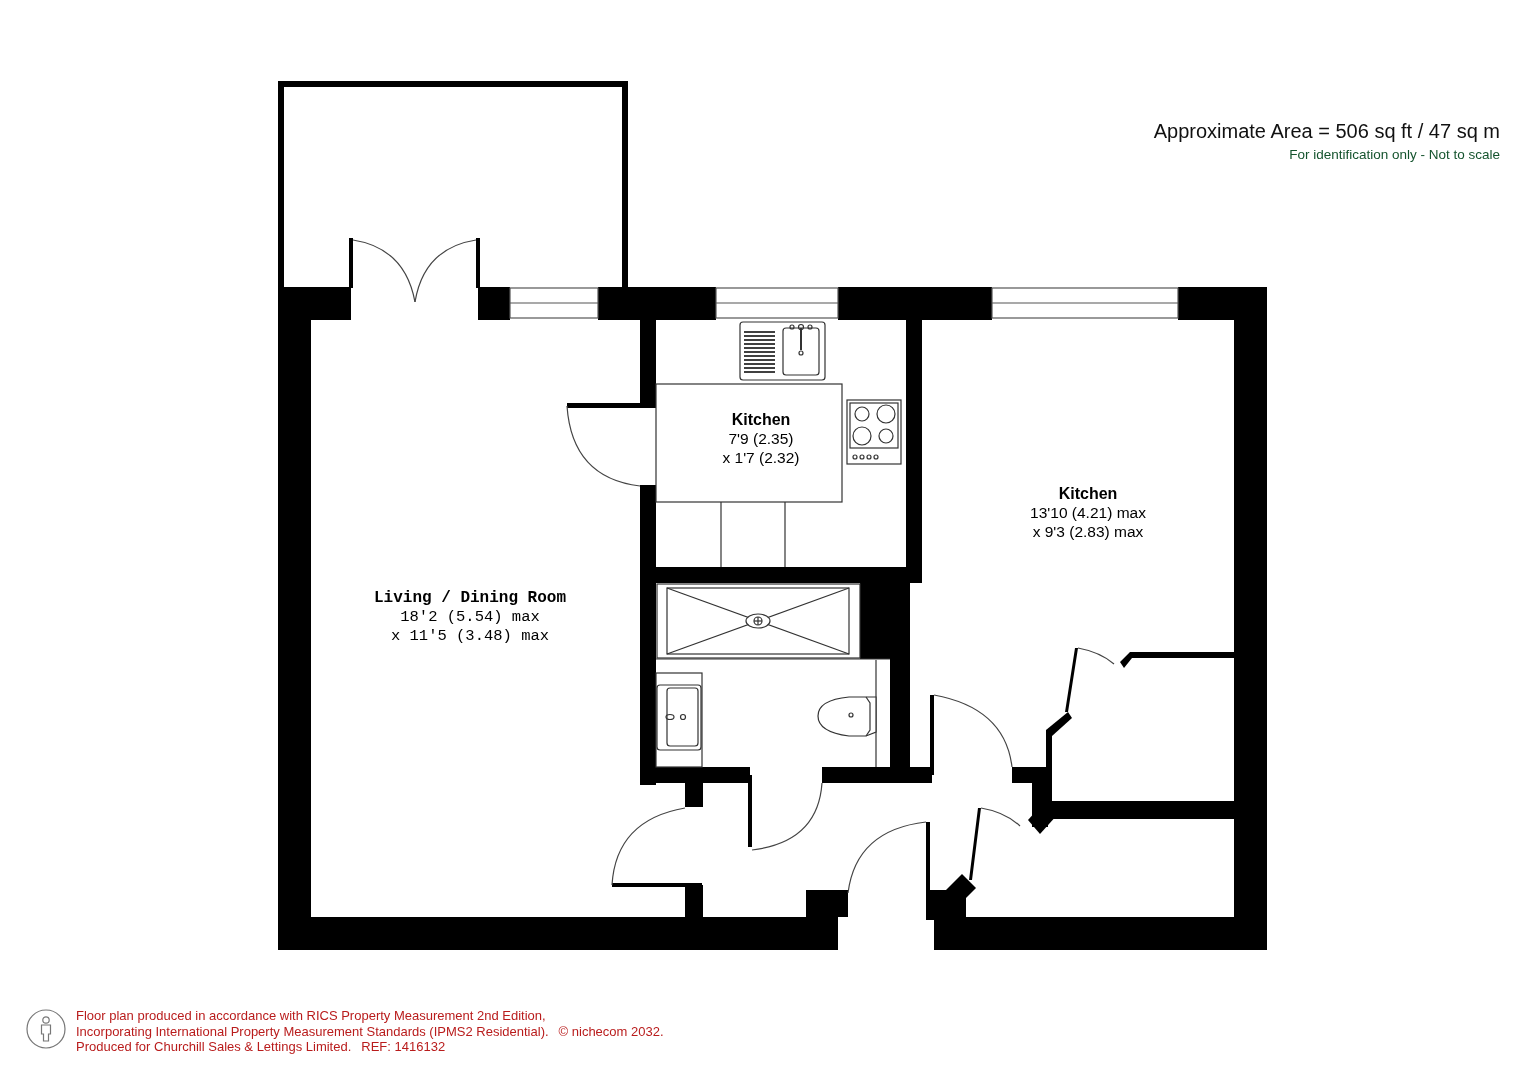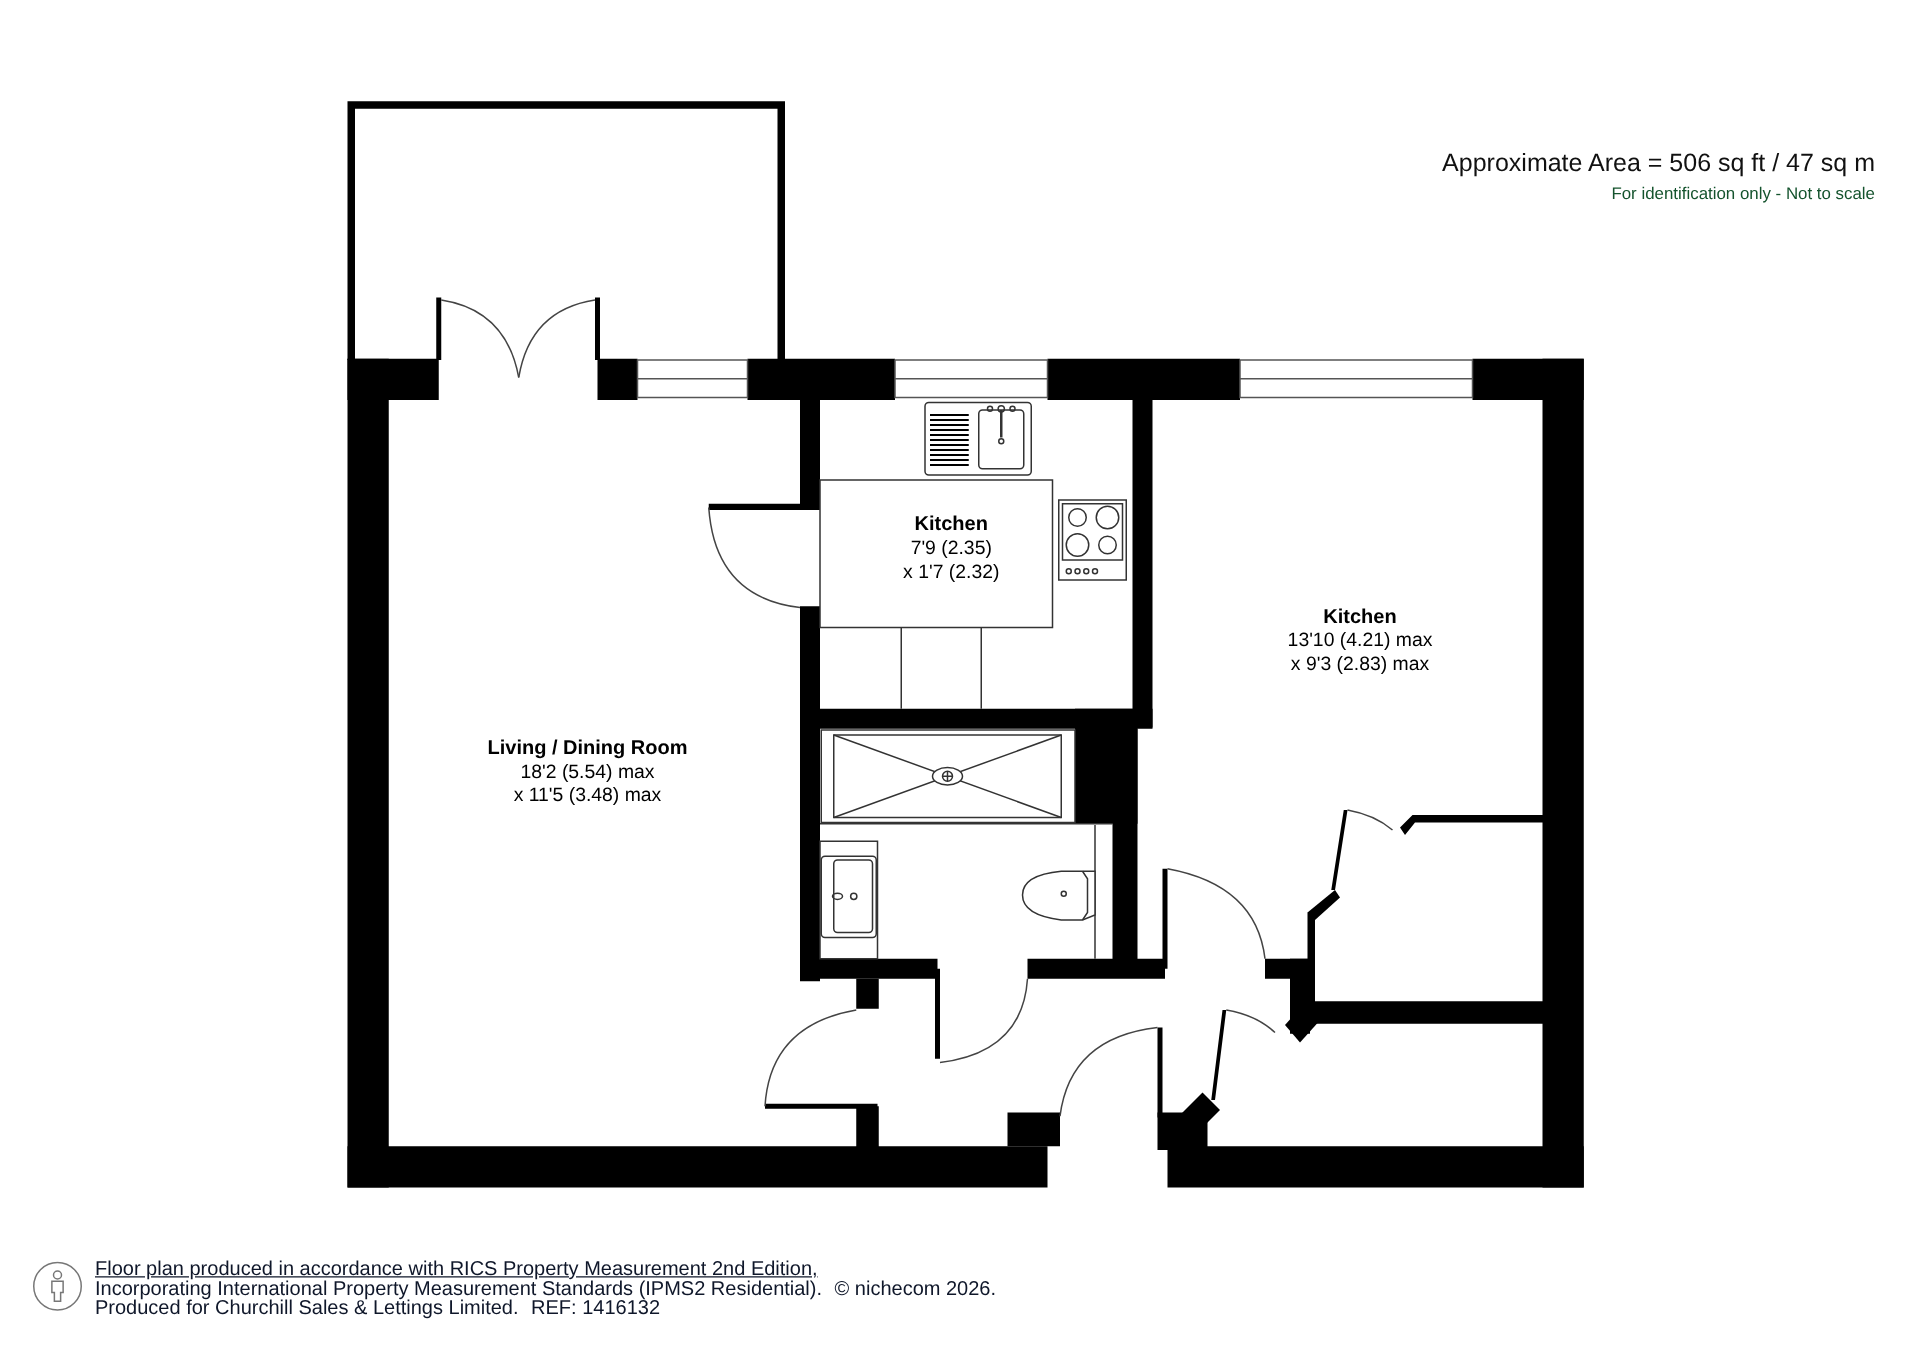--- a/index.html
+++ b/index.html
@@ -6,21 +6,21 @@
     body { width: 1527px; height: 1080px; position: relative; overflow: hidden; font-family: "Liberation Sans", sans-serif; color: #000; }
     .area-header { position: absolute; right: 27px; top: 72px; text-align: right; }
     .area-title { font-size: 20px; line-height: 26px; color: #111; margin-top: 46px; }
     .area-sub { font-size: 13.5px; line-height: 18px; color: #14532d; margin-top: 2px; }
     svg.plan { position: absolute; left: 0; top: 0; }
     .room-label { position: absolute; text-align: center; transform: translateX(-50%); white-space: nowrap; }
     .room-name { font-weight: bold; font-size: 16px; line-height: 19px; }
     .room-dim { font-size: 15.5px; line-height: 19px; text-align: center; }
     .footer { position: absolute; left: 26px; top: 1008px; display: flex; align-items: flex-start; }
     .footer-icon { width: 40px; height: 40px; margin-right: 10px; margin-top: 1px; }
-    .footer-text { font-size: 16px; line-height: 15.5px; color: #0f172a; text-decoration: underline; }
+    .footer-text { font-size: 13px; line-height: 15.5px; color: #b91c1c; }
     .footer-line span { display: inline-block; }
     .gap { margin-left: 10px; }
   </style>
 </head>
 <body>
 
 <div class="area-header">
   <div class="area-title">Approximate Area = 506 sq ft / 47 sq m</div>
   <div class="area-sub">For identification only - Not to scale</div>
 </div>
@@ -179,21 +179,21 @@
       <circle cx="683" cy="717" r="2.5"></circle>
     </g>
     <g>
       <path d="M876 697 L866 697 Q856 697 849 697 Q818 700 818 716 Q818 732 849 736 L866 736 L876 732 Z" fill="#fff"></path>
       <path d="M866 697 L870 703 L870 730 L866 736"></path>
       <circle cx="851" cy="715" r="2"></circle>
     </g>
   </g>
 </svg>
 
-<div class="room-label" style="left:470px; top:589px;">
+<div class="room-label" style="left:470px; top:589px;font-family:Liberation Mono, monospace;">
   <div class="room-name">Living / Dining Room</div>
   <div class="room-dim">18'2 (5.54) max</div>
   <div class="room-dim">x 11'5 (3.48) max</div>
 </div>
 
 <div class="room-label" style="left:761px; top:410px;">
   <div class="room-name">Kitchen</div>
   <div class="room-dim">7'9 (2.35)</div>
   <div class="room-dim">x 1'7 (2.32)</div>
 </div>
@@ -206,19 +206,19 @@
 
 <div class="footer">
   <svg class="footer-icon" viewBox="0 0 40 40">
     <circle cx="20" cy="20" r="19" fill="none" stroke="#777" stroke-width="1.2"></circle>
     <circle cx="20" cy="11" r="3.2" fill="none" stroke="#777" stroke-width="1.2"></circle>
     <path d="M15.5 16 L24.5 16 L24.5 25 L22.5 25 L22.5 32 L17.5 32 L17.5 25 L15.5 25 Z" fill="none" stroke="#777" stroke-width="1.2"></path>
   </svg>
   <div class="footer-text">
     <div class="footer-line">Floor plan produced in accordance with RICS Property Measurement 2nd Edition,</div>
     <div class="footer-line">
-      <span>Incorporating International Property Measurement Standards (IPMS2 Residential).</span><span class="gap">© nichecom 2026.</span>
+      <span>Incorporating International Property Measurement Standards (IPMS2 Residential).</span><span class="gap">© nichecom 2032.</span>
     </div>
     <div class="footer-line">
       <span>Produced for Churchill Sales &amp; Lettings Limited.</span><span class="gap">REF: 1416132</span>
     </div>
   </div>
 </div>
 
 </body></html>

